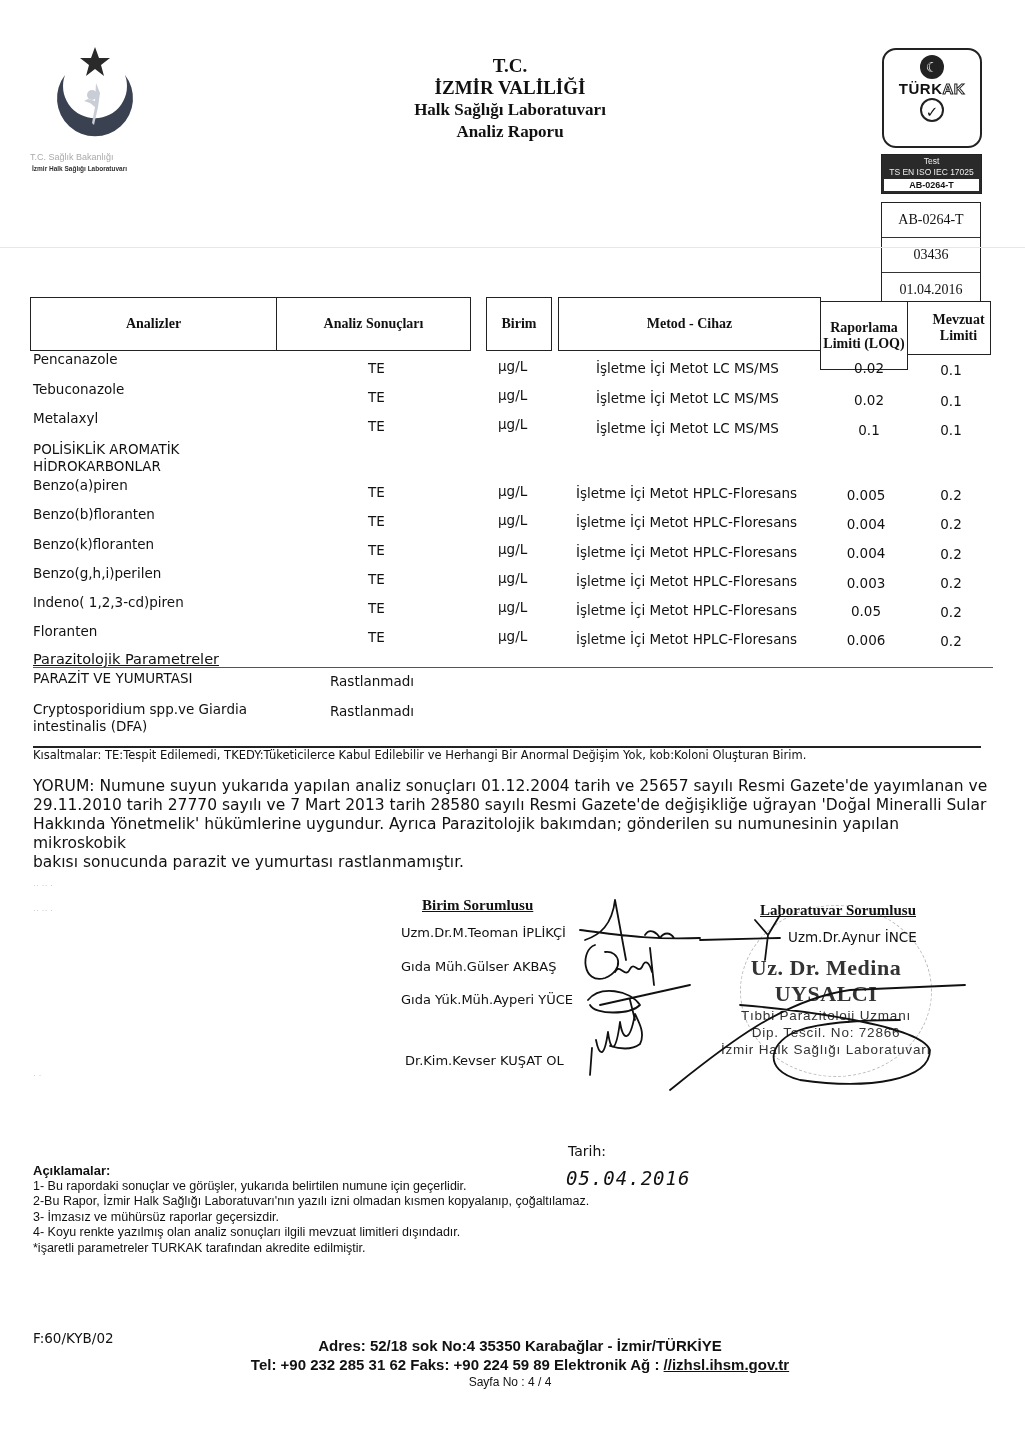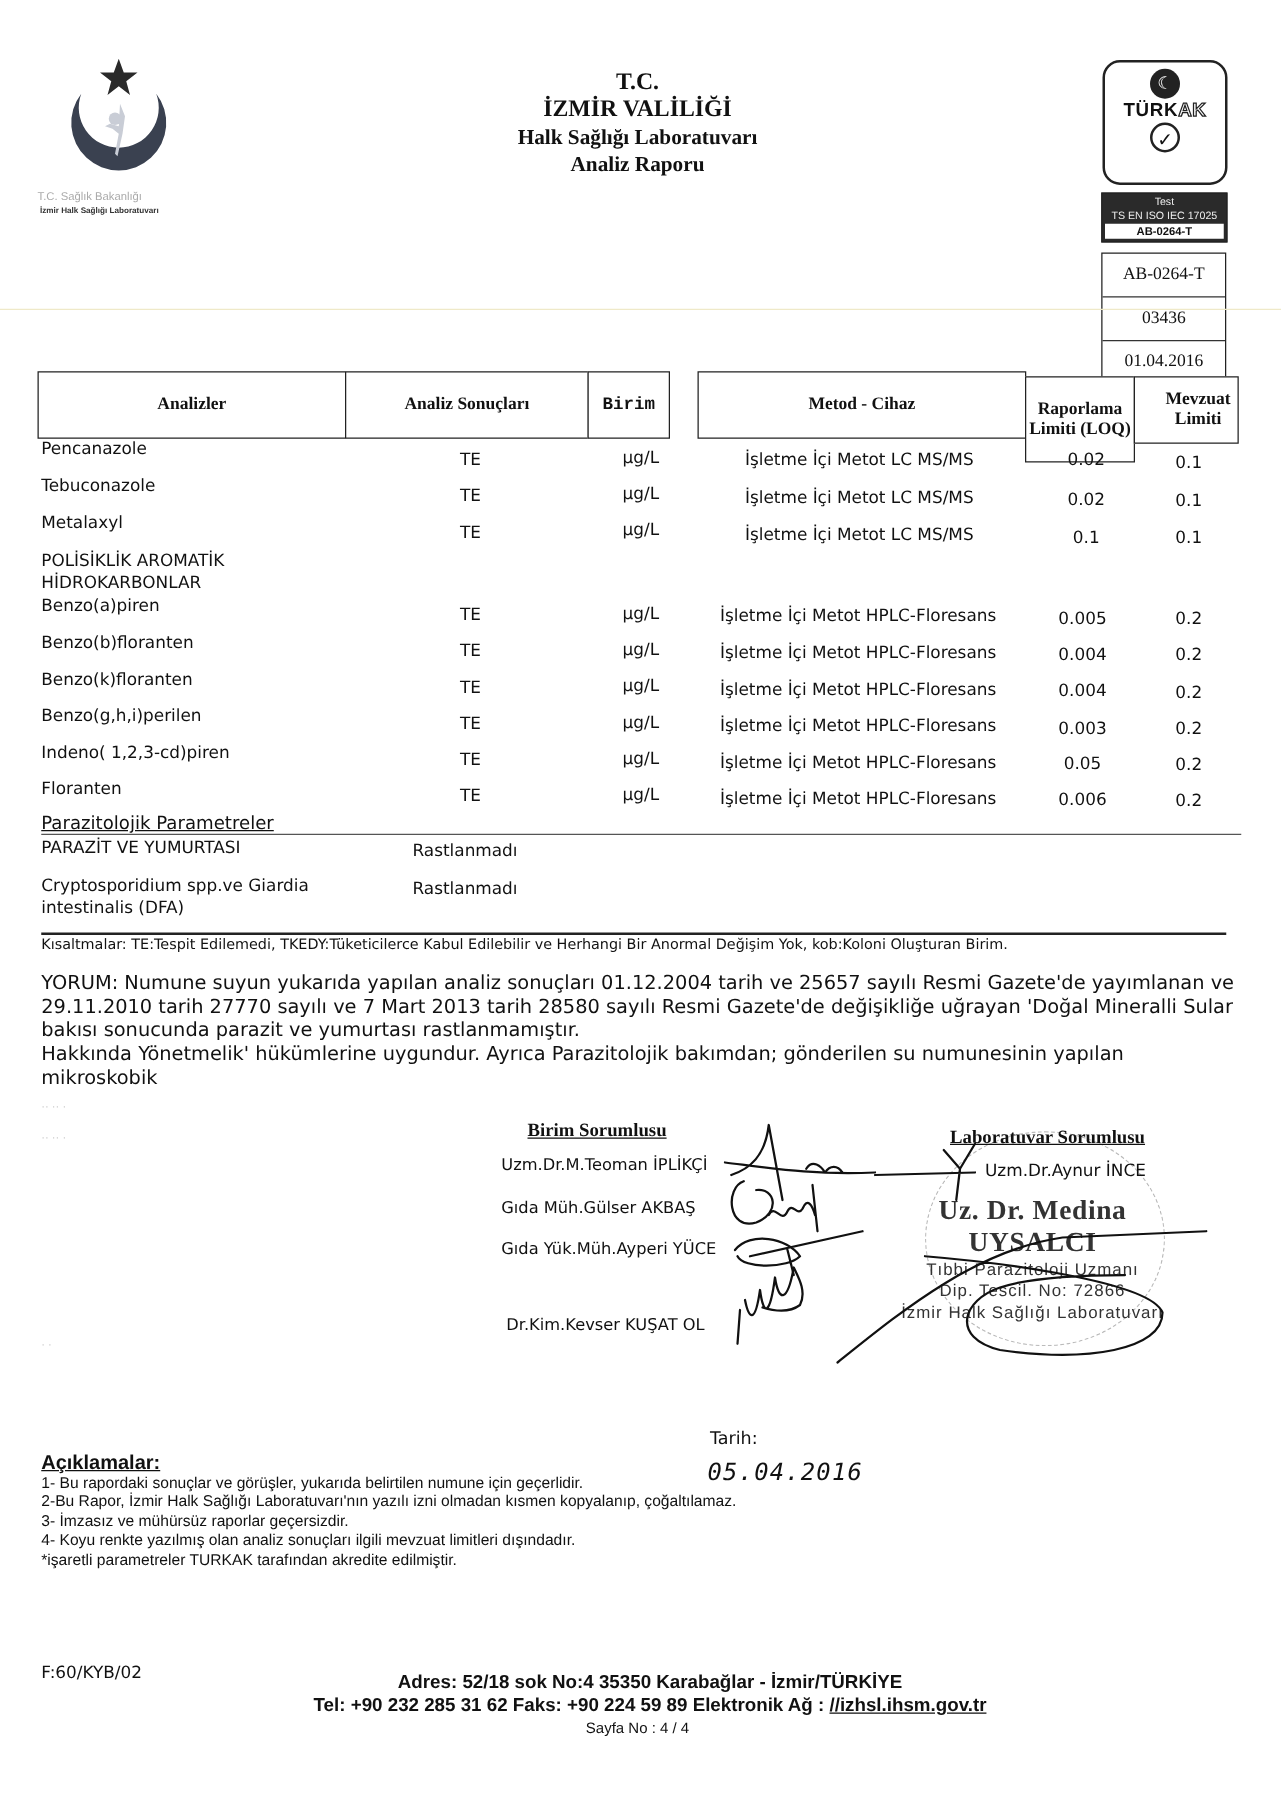--- a/index.html
+++ b/index.html
@@ -71,21 +71,21 @@
   #stamp-circle { left:740px; top:905px; width:190px; height:170px; border:1.5px dashed #bbb; border-radius:50%; }
 
   #sig-svg { left:0; top:0; width:1025px; height:1450px; pointer-events:none; }
 
   
   #date-label { left:568px; top:1143px; font-size:14px; }
   #date-value { left:566px; top:1167px; font-size:19px; font-family:"DejaVu Sans Mono", monospace; font-style:italic; letter-spacing:1px; }
 
   
   #notes { left:33px; top:1163px; font-family:"Liberation Sans", sans-serif; font-size:12.5px; line-height:15.5px; }
-  #notes .ntitle { font-weight:bold; font-size:16px;text-decoration:underline; }
+  #notes .ntitle { font-weight:bold; font-size:13px; }
 
   
   #form-code { left:33px; top:1330px; font-size:13.5px; }
   #footer { left:200px; top:1336px; width:640px; text-align:center; font-family:"Liberation Sans", sans-serif; font-weight:bold; font-size:15px; line-height:19px; }
   #footer .url { text-decoration:underline; }
   #pageno { left:440px; top:1375px; width:140px; text-align:center; font-family:"Liberation Sans", sans-serif; font-size:12px; }
 
   .speck { color:#c8c8c8; font-size:9px; font-family:"Liberation Sans", sans-serif; }
 </style>
 </head>
@@ -123,21 +123,21 @@
 <div id="info-box" class="abs">
   <div>AB-0264-T</div>
   <div>03436</div>
   <div>01.04.2016</div>
 </div>
 <div class="abs faint-line"></div>
 
 <div id="thead" class="abs">
   <div class="th" style="left:0; width:247px;">Analizler</div>
   <div class="th" style="left:246px; width:195px;">Analiz Sonuçları</div>
-  <div class="th" style="left:440px; width:66px;font-family:Liberation Mono, monospace;">Birim</div>
+  <div class="th" style="left:456px; width:66px;">Birim</div>
   <div class="th" style="left:528px; width:263px;">Metod - Cihaz</div>
   <div class="th" style="left:790px; width:88px; top:4px; height:69px;">Raporlama Limiti (LOQ)</div>
   <div class="th" style="left:877px; width:84px; top:4px; height:54px;padding-left:19px;">Mevzuat Limiti</div>
 </div>
 
 <div class="row" style="top:351px;">
   <span class="c-name">Pencanazole</span>
   <span class="c-res" style="top:9px;">TE</span>
   <span class="c-unit" style="top:7px;">µg/L</span>
   <span class="c-meth1" style="top:9px;">İşletme İçi Metot LC MS/MS</span>
@@ -223,22 +223,22 @@
   <div>Cryptosporidium spp.ve Giardia</div>
   <div>intestinalis (DFA)</div>
 </div>
 <div class="abs para" style="left:330px; top:703px;">Rastlanmadı</div>
 <div class="abs line2"></div>
 <div id="abbrev" class="abs">Kısaltmalar: TE:Tespit Edilemedi, TKEDY:Tüketicilerce Kabul Edilebilir ve Herhangi Bir Anormal Değişim Yok, kob:Koloni Oluşturan Birim.</div>
 
 <div id="comment" class="abs">
   <div>YORUM: Numune suyun yukarıda yapılan analiz sonuçları  01.12.2004 tarih ve 25657 sayılı Resmi Gazete'de yayımlanan ve</div>
   <div>29.11.2010 tarih  27770 sayılı ve 7 Mart 2013 tarih 28580 sayılı Resmi Gazete'de değişikliğe uğrayan 'Doğal Mineralli Sular</div>
+  <div>Hakkında Yönetmelik' hükümlerine uygundur. Ayrıca Parazitolojik bakımdan; gönderilen su numunesinin yapılan mikroskobik</div>
   <div>bakısı sonucunda parazit ve yumurtası rastlanmamıştır.</div>
-  <div>Hakkında Yönetmelik' hükümlerine uygundur. Ayrıca Parazitolojik bakımdan; gönderilen su numunesinin yapılan mikroskobik</div>
 </div>
 
 <div class="abs speck" style="left:33px; top:880px;">·· ·· ·</div>
 <div class="abs speck" style="left:33px; top:905px;">·· ·· ·</div>
 <div class="abs speck" style="left:33px; top:1070px;">· ·</div>
 
 <div id="stamp-circle" class="abs"></div>
 
 <div id="birim-title" class="abs">Birim Sorumlusu</div>
 <div class="abs sig-name" style="left:401px; top:925px;">Uzm.Dr.M.Teoman İPLİKÇİ</div>

